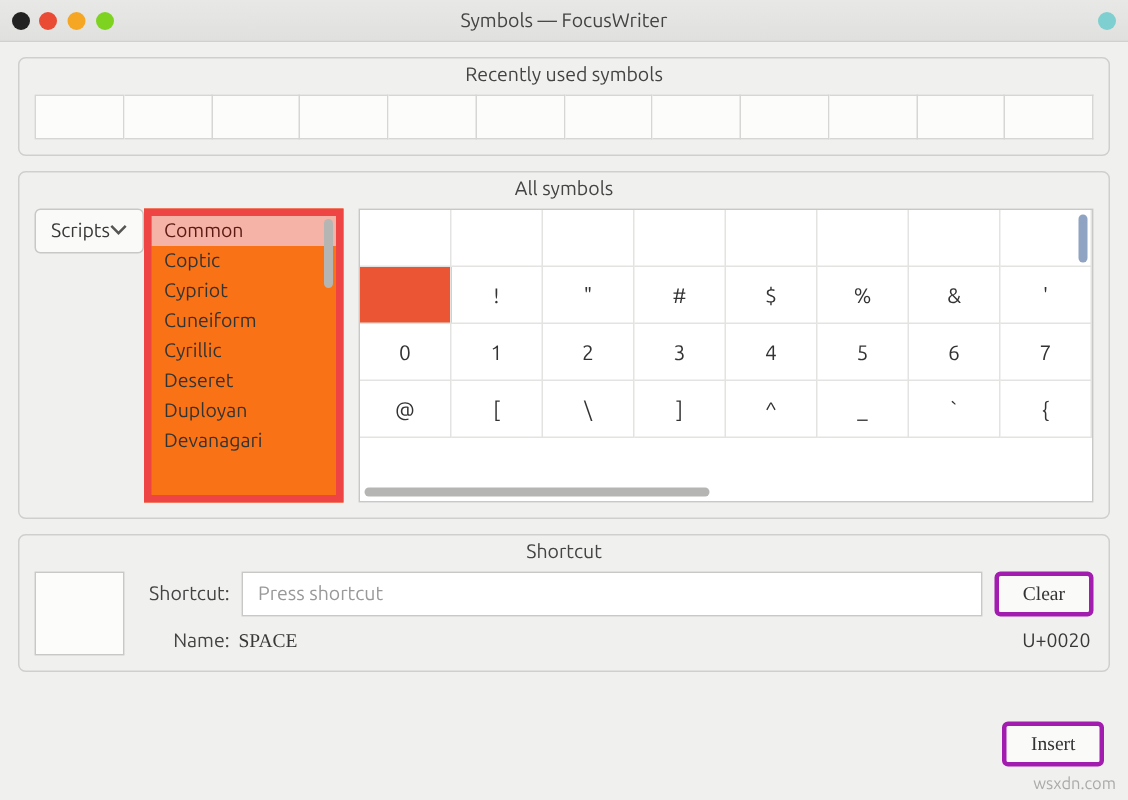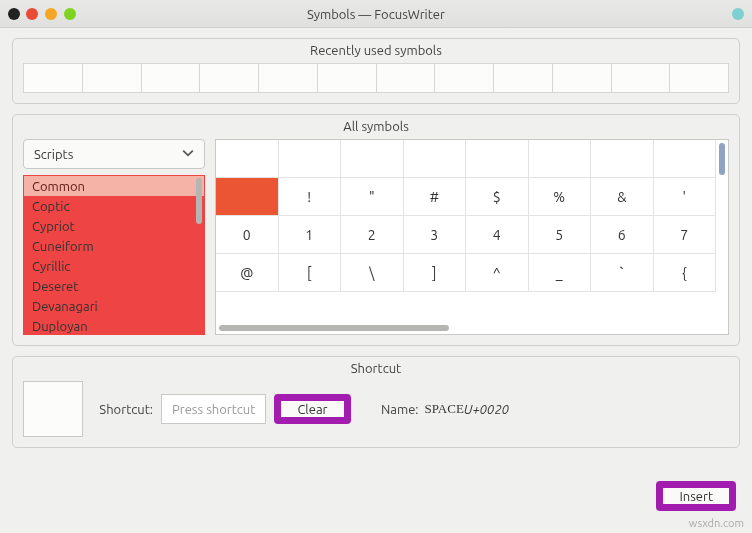--- a/index.html
+++ b/index.html
@@ -74,37 +74,37 @@
     }
     .recent-cell:first-child { border-left: 1px solid #d6d6d4; }
 
     
     .all-body {
       display: flex;
       gap: 10px;
       padding: 0 10px 10px 10px;
       height: 206px;
     }
-    .left-col { width: 182px; display: flex; flex-direction: column; }
+    .left-col { width: 206px; display: flex; }
     .dropdown {
       height: 30px;
       background: #fafaf9;
       border: 1px solid #c8c8c6;
       border-radius: 4px;
       display: flex;
       align-items: center;
       padding: 0 10px;
       margin-bottom: 6px;
       justify-content: space-between;
     }
     .dropdown .chev svg { width: 12px; height: 12px; }
     .script-list {
       flex: 1;
-      border: 1px solid #ef4444;
-      background: #ef4444;
+      border: 5px solid #ef4444;
+      background: #f97316;
       overflow: hidden;
       position: relative;
     }
     .script-item {
       padding: 3px 8px;
       font-size: 13px;
       color: #333;
       cursor: pointer;
     }
     .script-item.selected {
@@ -141,45 +141,46 @@
     .v-scroll { position: absolute; right: 3px; top: 3px; width: 6px; height: 32px; background: #8fa3c2; border-radius: 3px; }
     .h-scroll { position: absolute; left: 3px; bottom: 3px; width: 230px; height: 6px; background: #b5b5b3; border-radius: 3px; }
 
     
     .details-body { display:flex; padding: 0 10px 10px 10px; align-items: stretch; gap: 10px; }
     .preview-sq {
       width: 60px; height: 56px;
       border: 1px solid #c8c8c6;
       background: #fcfcfb;
     }
-    .details-right { flex: 1; display:flex; flex-direction: row; gap: 8px; }
+    .details-right { flex: 1; display:flex; flex-direction: column; gap: 8px; }
     .details-row { display:flex; align-items: center; gap: 8px; }
     .details-label { width: 60px; text-align: right; color: #444; font-size: 13px; }
     .shortcut-input {
       flex:1; height: 30px;
       border: 1px solid #c8c8c6;
       border-radius: 0;
       padding: 0 10px;
       background: #fff;
       color: #999;
       display:flex; align-items: center;
     }
     .btn {
       height: 30px;
       padding: 0 16px;
-      border: 7px solid #a21caf;
+      border: 3px solid #a21caf;
       border-radius: 4px;
       background: #fafaf9;
       display:flex; align-items: center; justify-content: center;
       font-size: 13px; color: #333;
       cursor: pointer;
+      font-family: Liberation Serif, serif;
     }
     .name-row { display:flex; align-items:center;justify-content:flex-end; }
     .name-val { margin-left: 6px; font-family: Liberation Serif, serif; }
-    .codepoint { margin-left:auto; padding-right: 2px; font-style: italic; }
+    .codepoint { margin-left:auto; padding-right: 2px; }
 
     
     .dialog-buttons {
       position: absolute;
       bottom: 22px; right: 16px;
       display:flex; gap: 10px;
     }
     .close-icon { width:14px; height:14px; border-radius:50%; background:#d93025; display:inline-flex; align-items:center; justify-content:center; margin-right:6px; }
     .close-icon svg { width:8px; height:8px; }
     .watermark {
@@ -233,22 +234,22 @@
               </svg>
           </span>
         </div>
         <div class="script-list" id="scripts-list">
           <div class="script-item selected">Common</div>
             <div class="script-item">Coptic</div>
             <div class="script-item">Cypriot</div>
             <div class="script-item">Cuneiform</div>
             <div class="script-item">Cyrillic</div>
             <div class="script-item">Deseret</div>
+            <div class="script-item">Duployan</div>
             <div class="script-item">Devanagari</div>
-            <div class="script-item">Duployan</div>
             <div class="scroll-thumb"></div>
         </div>
       </div>
       <div class="grid-wrap">
         <div class="grid-inner" id="grid-inner">
             <div class="g-row">
               <div class="g-cell"></div>
               <div class="g-cell"></div>
               <div class="g-cell"></div>
               <div class="g-cell"></div>

